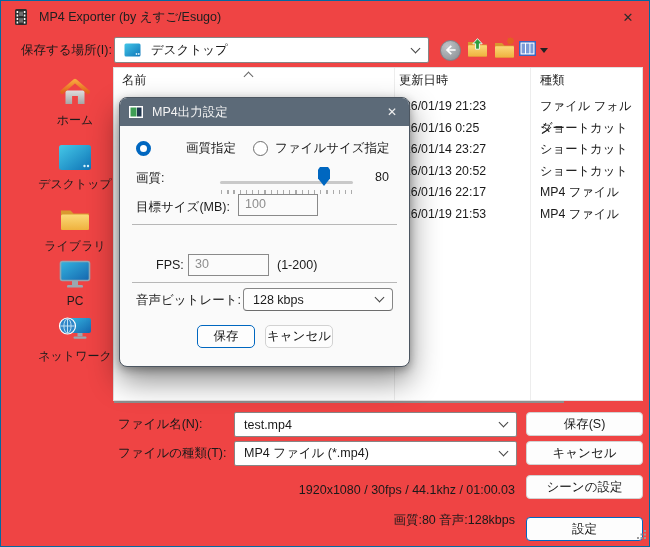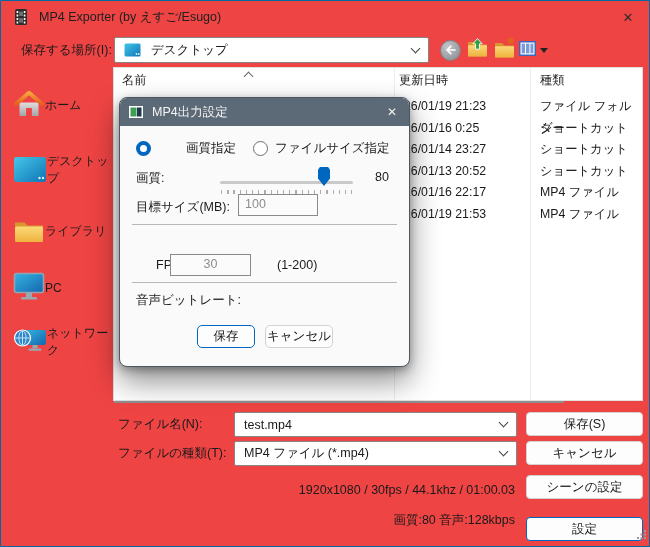--- a/index.html
+++ b/index.html
@@ -19,21 +19,21 @@
   .chev{width:7px;height:7px;border-right:1.3px solid #444;border-bottom:1.3px solid #444;
         transform:rotate(45deg);margin-left:auto;margin-top:-4px;flex:none;}
   #loc-combo{position:absolute;left:113px;top:36px;width:315px;height:26px;}
   #loc-combo .mini{width:17px;height:14px;margin-right:10px;flex:none;display:flex;}
   .toolbtn{position:absolute;top:37px;width:24px;height:24px;display:flex;align-items:center;justify-content:center;}
   .backcircle{width:21px;height:21px;border-radius:50%;border:1px solid #7d8288;
               background:radial-gradient(circle at 35% 30%,#c2c6ca,#85898e);display:flex;align-items:center;justify-content:center;}
   .caret-down{width:0;height:0;border-left:4px solid transparent;border-right:4px solid transparent;
               border-top:5px solid #222;}
   
-  .side-item{position:absolute;left:12px;width:100px;height:56px;display:flex;flex-direction:row;
+  .side-item{position:absolute;left:24px;width:100px;height:56px;display:flex;flex-direction:column;
              align-items:center;justify-content:flex-start;}
   .side-item .ic{height:32px;display:flex;align-items:flex-end;}
   .side-item .lb{margin-top:5px;font-size:12px;color:#1c1c1c;}
   
   #list{position:absolute;left:112px;top:66px;width:530px;height:334px;background:#fff;
         border:1px solid #e0e0e0;font-size:12.3px;}
   #list .hdr{position:absolute;top:0;height:24px;line-height:24px;color:#1c1c1c;}
   #list .vline{position:absolute;top:0;bottom:0;width:1px;background:#ededed;}
   .sortup{position:absolute;left:131px;top:5px;width:7px;height:7px;border-left:1.2px solid #666;
           border-top:1.2px solid #666;transform:rotate(45deg);}
@@ -382,28 +382,32 @@
       <div class="hrow" style="left:255px;top:44px;">80</div>
 
       <div class="hrow" style="left:16px;top:73px;">目標サイズ(MB):</div>
       <div class="tbx" style="left:118px;top:68px;width:80px;height:22px;">
         <span>100</span>
       </div>
 
       <div class="sep" style="top:98px;"></div>
 
       <div class="hrow" style="left:36px;top:132px;">FPS:</div>
-      <div class="tbx" style="left:50px;top:128px;width:81px;height:22px;text-align:center;">
+      <div class="tbx" style="left:68px;top:128px;width:81px;height:22px;">
         <span>30</span>
       </div>
       <div class="hrow" style="left:157px;top:132px;">(1-200)</div>
 
       <div class="sep" style="top:156px;"></div>
 
       <div class="hrow" style="left:16px;top:166px;">音声ビットレート:</div>
+      <div class="dcombo">
+        <span>128 kbps</span>
+        <span class="chev"></span>
+      </div>
 
       <div class="dbtn primary" style="left:77px;width:58px;">
         <span>保存</span>
       </div>
       <div class="dbtn" style="left:145px;width:68px;">
         <span>キャンセル</span>
       </div>
 
     </div>
   </div>

